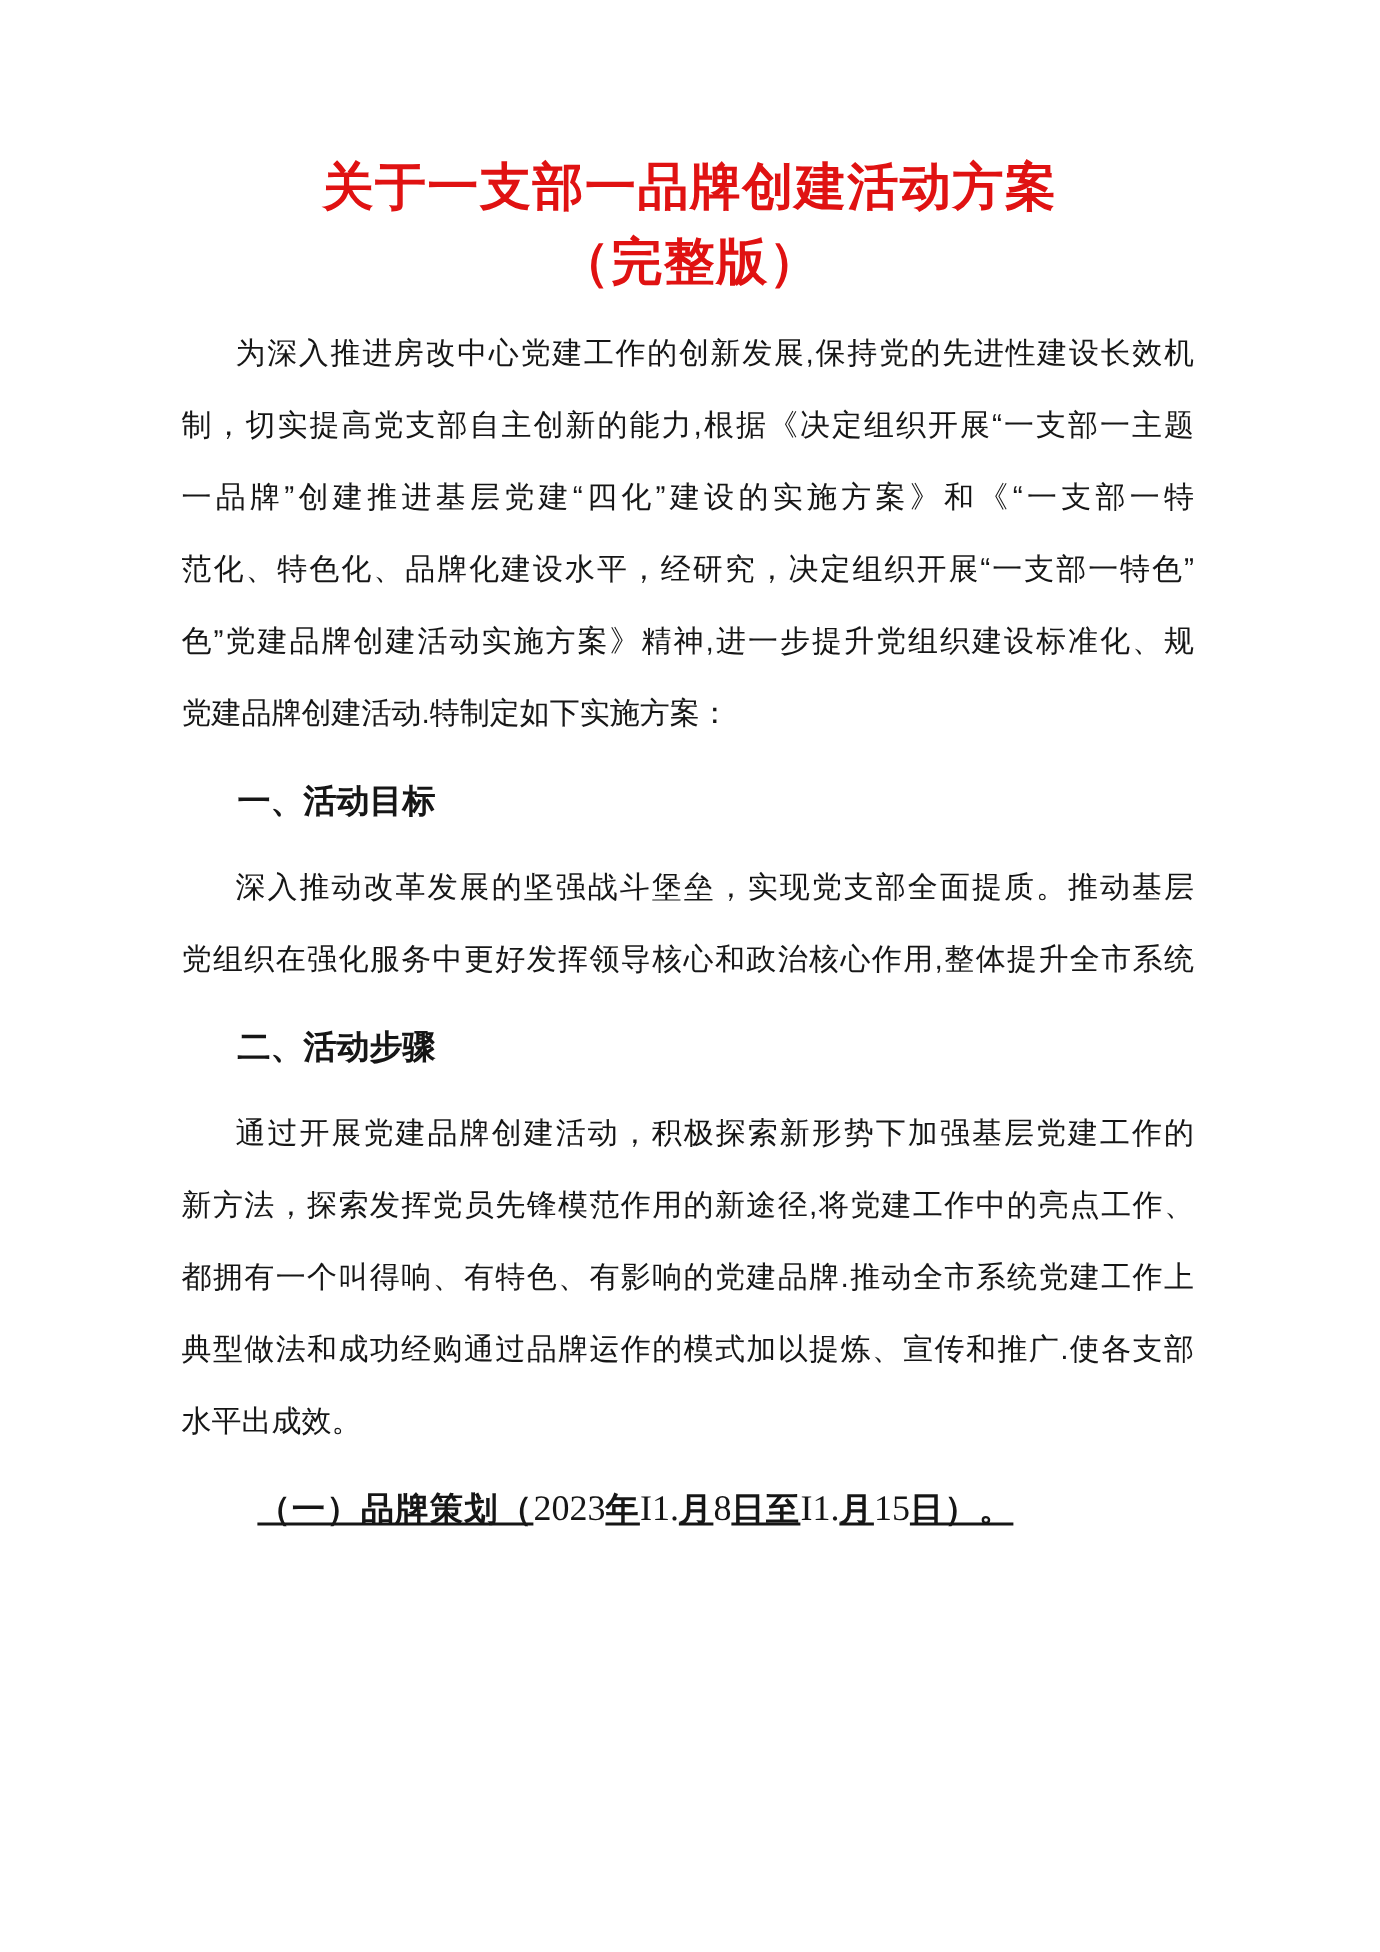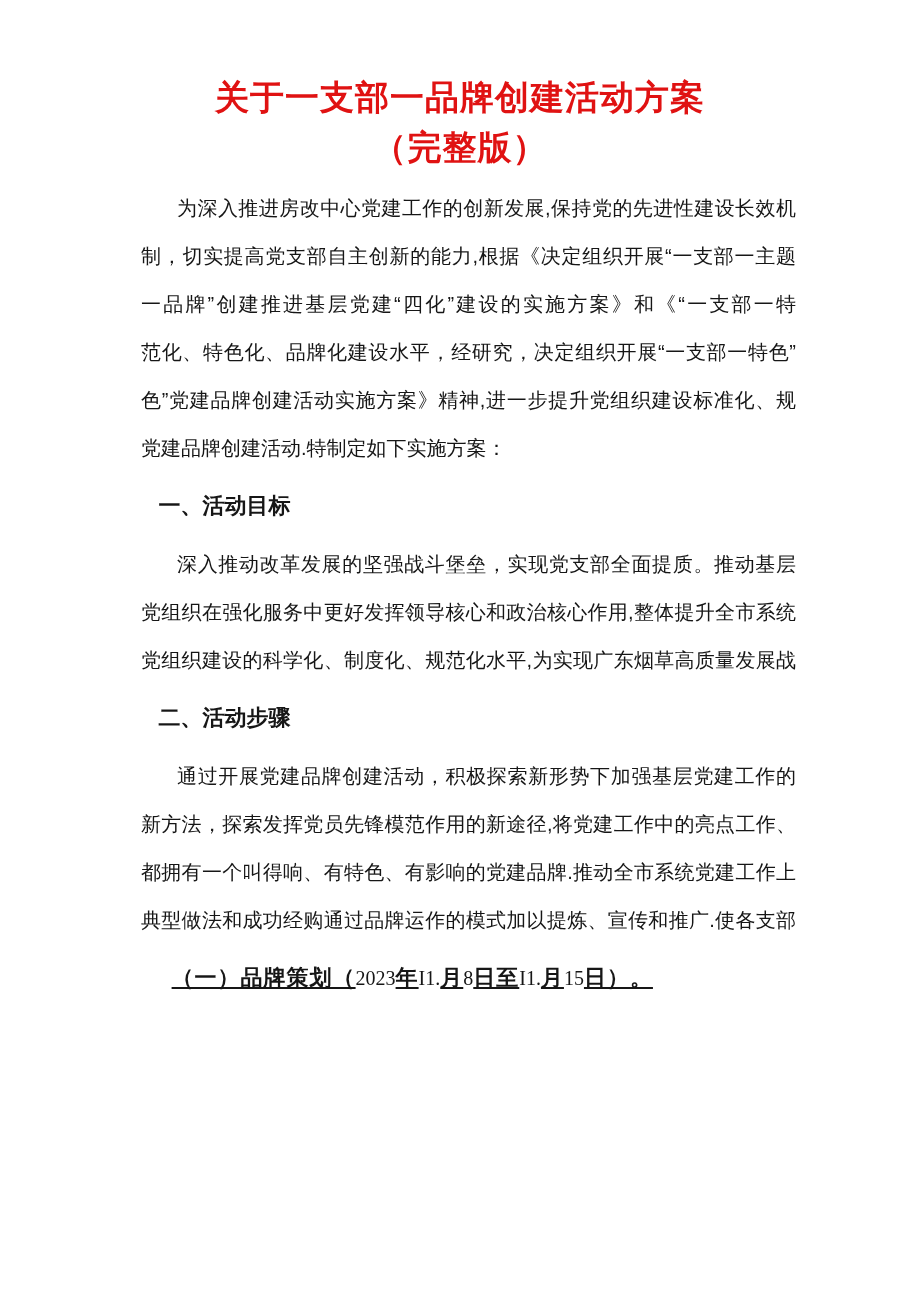--- a/index.html
+++ b/index.html
@@ -2,59 +2,59 @@
 <html><head>
 <meta charset="utf-8">
 <style>
   html, body { margin: 0; padding: 0; background: #ffffff; }
   .page {
     position: relative;
     width: 920px;
     height: 1301px;
     background: #ffffff;
     box-sizing: border-box;
-    padding-top: 72px;
+    padding-top: 100px;
     overflow: hidden;
     font-family: "Liberation Sans", "DejaVu Sans", sans-serif;
     color: #161616;
   }
   .doc-title {
     text-align: center;
     font-weight: bold;
     font-size: 34px;
     line-height: 50px;
     letter-spacing: 1px;
   }
   .doc-body {
     box-sizing: border-box;
     padding: 12px 124px 0 121px;
     font-size: 20px;
     line-height: 48px;
     text-align: left;
   }
   .paragraph { margin: 0; }
-  .line { min-height: 48px; margin-left: 20px; }
+  .line { min-height: 48px; }
   .line.justify { text-align: justify; text-align-last: justify; }
   .line.indent { text-indent: 1.8em; }
   .heading {
     font-weight: bold;
     font-size: 22px;
     text-indent: 1.7em;
     margin: 10px 0;
   }
   .subitem {
     font-weight: bold;
     font-size: 22px;
     text-indent: 2.3em;
     margin-top: 10px;
   }
   .subitem .num {
     font-family: "Liberation Serif", "DejaVu Serif", serif;
     font-weight: normal;
-    font-size: 20px;
+    font-size: 24px;
     margin-top: 48px;
   }
   .subitem .cjk { letter-spacing: 1px; text-decoration: underline; }
 </style>
 </head>
 <body>
 
 <div class="page">
   <div class="doc-title" style="color: rgb(224, 18, 18);">
     <div>关于一支部一品牌创建活动方案</div>
@@ -66,24 +66,24 @@
         <div class="line justify">制，切实提高党支部自主创新的能力,根据《决定组织开展“一支部一主题</div>
         <div class="line justify">一品牌”创建推进基层党建“四化”建设的实施方案》和《“一支部一特</div>
         <div class="line justify">范化、特色化、品牌化建设水平，经研究，决定组织开展“一支部一特色”</div>
         <div class="line justify">色”党建品牌创建活动实施方案》精神,进一步提升党组织建设标准化、规</div>
         <div class="line">党建品牌创建活动.特制定如下实施方案：</div>
       </div>
       <div class="heading">一、活动目标</div>
       <div class="paragraph">
         <div class="line justify indent">深入推动改革发展的坚强战斗堡垒，实现党支部全面提质。推动基层</div>
         <div class="line justify">党组织在强化服务中更好发挥领导核心和政治核心作用,整体提升全市系统</div>
-        <div class="line justify">党组织建设的科学化、制度化、规范化水平,为实现广东烟草高质量发展战</div>
       </div>
       <div class="heading">二、活动步骤</div>
       <div class="paragraph">
         <div class="line justify indent">通过开展党建品牌创建活动，积极探索新形势下加强基层党建工作的</div>
         <div class="line justify">新方法，探索发挥党员先锋模范作用的新途径,将党建工作中的亮点工作、</div>
         <div class="line justify">都拥有一个叫得响、有特色、有影响的党建品牌.推动全市系统党建工作上</div>
         <div class="line justify">典型做法和成功经购通过品牌运作的模式加以提炼、宣传和推广.使各支部</div>
+        <div class="line">水平出成效。</div>
       </div>
       <div class="subitem"><span class="cjk">（一）品牌策划（</span><span class="num">2023</span><span class="cjk">年</span><span class="num">I1.</span><span class="cjk">月</span><span class="num">8</span><span class="cjk">日至</span><span class="num">I1.</span><span class="cjk">月</span><span class="num">15</span><span class="cjk">日）。</span></div>
     </div>
 </div>
 
 </body></html>

